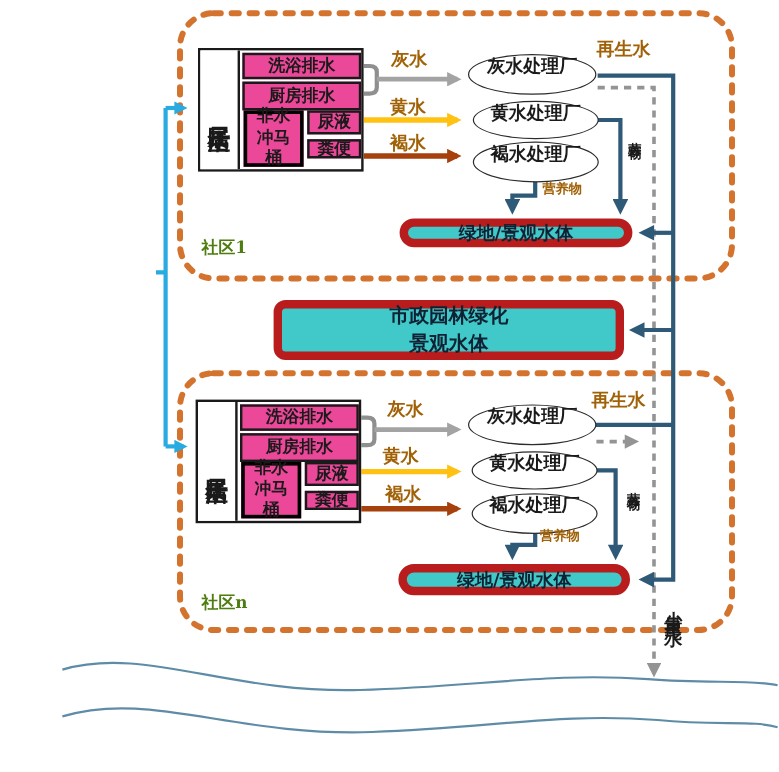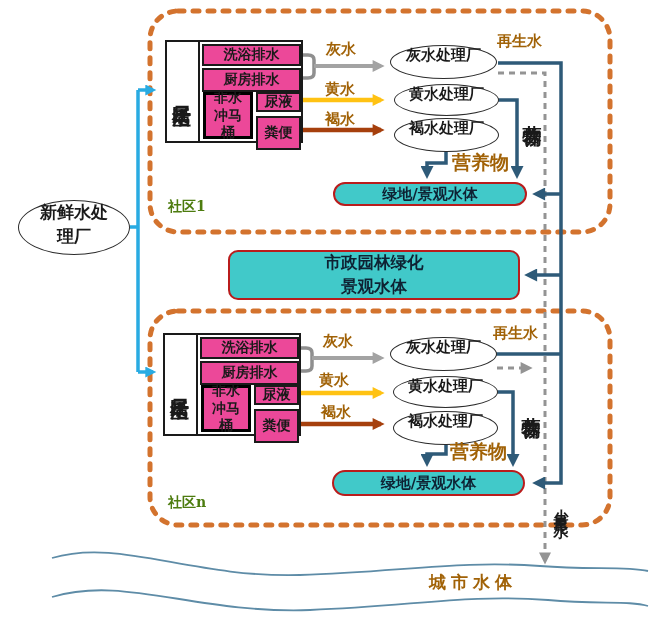--- a/index.html
+++ b/index.html
@@ -15,36 +15,36 @@
     display:flex;align-items:center;justify-content:center;background:#fff;}
   .vtext{writing-mode:vertical-rl;text-orientation:upright;font-weight:bold;}
   .hh .vcol .vtext{font-size:19px;letter-spacing:1px;}
   .cellbox{position:absolute;background:#ec4899;border:2px solid #1a1a1a;box-sizing:border-box;
     display:flex;align-items:center;justify-content:center;font-weight:bold;font-size:14px;white-space:nowrap;}
   .cell-bath{left:35px;top:2px;width:99px;height:22px;}
   .cell-kitchen{left:35px;top:26px;width:99px;height:24px;text-align:center;}
   .cell-toilet{left:36px;top:50px;width:50px;height:47px;border-width:3px;border-color:#000;
     font-size:14px;line-height:1.25;text-align:center;white-space:normal;padding:0 3px;}
   .cell-urine{left:89px;top:50px;width:45px;height:20px;font-family:Liberation Mono, monospace;}
-  .cell-feces{left:89px;top:74px;width:45px;height:34px;}
+  .cell-feces{left:89px;top:74px;width:45px;height:16px;}
   
   .ell{position:absolute;background:#fff;border:1.6px solid #2b2b2b;border-radius:50%;box-sizing:border-box;
     display:flex;justify-content:center;font-weight:bold;font-size:15px;white-space:nowrap;}
   .ell-fresh{left:18px;top:200px;width:112px;height:55px;font-size:17px;line-height:1.4;
     text-align:center;white-space:normal;padding:0 21px;}
   
-  .teal{position:absolute;background:#41C9C9;border:2px solid #b91c1c;box-sizing:border-box;
+  .teal{position:absolute;background:#41C9C9;border:7px solid #b91c1c;box-sizing:border-box;
     display:flex;flex-direction:column;align-items:center;justify-content:center;
     font-weight:bold;color:#0E2233;white-space:nowrap;}
   .teal-green1{left:333px;top:182px;width:194px;height:24px;border-radius:12px;font-size:15px;}
   .teal-mun{left:228px;top:250px;width:292px;height:50px;border-radius:10px;font-size:16.5px;line-height:1.45;}
   .teal-greenN{left:332px;top:470px;width:193px;height:26px;border-radius:13px;font-size:15px;}
   
   .lbl{position:absolute;font-weight:bold;font-size:15px;color:#a16207;white-space:nowrap;}
-  .lbl-small{font-size:19px;}
+  .lbl-small{font-size:11px;}
   .lbl-red{color:#4d7c0f;font-size:14px;}
   .vlbl{position:absolute;font-weight:bold;color:#1a1a1a;writing-mode:vertical-rl;text-orientation:upright;}
 </style>
 </head>
 <body>
 
 <div class="canvas">
 
   <svg class="layer" viewBox="0 0 649 643">
     <defs>
@@ -94,23 +94,20 @@
     <path d="M498,63 H561 V483 H536" fill="none" stroke="#2E5A78" stroke-width="3.5" marker-end="url(#m-navy)"></path>
     <path d="M496,354 H560" fill="none" stroke="#2E5A78" stroke-width="3.5"></path>
     <path d="M560,194 H536" fill="none" stroke="#2E5A78" stroke-width="3.5" marker-end="url(#m-navy)"></path>
     <path d="M560,275 H528" fill="none" stroke="#2E5A78" stroke-width="3.5" marker-end="url(#m-navy)"></path>
     <path d="M498,100 H517 V175" fill="none" stroke="#2E5A78" stroke-width="3.5" marker-end="url(#m-navy)"></path>
     <path d="M446,150 V163 H427 V175" fill="none" stroke="#2E5A78" stroke-width="3.5" marker-end="url(#m-navy)"></path>
     <path d="M497,392 H513 V463" fill="none" stroke="#2E5A78" stroke-width="3.5" marker-end="url(#m-navy)"></path>
     <path d="M446,443 V454 H427 V463" fill="none" stroke="#2E5A78" stroke-width="3.5" marker-end="url(#m-navy)"></path>
   </svg>
 
-  <div class="ell ell-fresh">
-    <span>新鲜水处理厂</span>
-  </div>
 
   <div class="lbl lbl-red abs" style="left:168px;top:198px;">社区1</div>
 
   <div class="hh" style="left:165px;top:40px;">
     <div class="vcol">
       <span class="vtext">居民生活</span>
     </div>
     <div class="cellbox cell-bath">洗浴排水</div>
     <div class="cellbox cell-kitchen">厨房排水</div>
     <div class="cellbox cell-toilet">非水冲马桶</div>
@@ -174,15 +171,14 @@
 
   <div class="lbl" style="left:493px;top:324px;">再生水</div>
   <div class="vlbl lbl-small" style="left:519px;top:401px;letter-spacing:2px;">营养物</div>
   <div class="lbl lbl-small" style="left:450px;top:439px;">营养物</div>
 
   <div class="teal teal-greenN">
     <span>绿地/景观水体</span>
   </div>
 
   <div class="vlbl" style="left:551px;top:497px;font-size:15px;letter-spacing:5px;">少量尾水</div>
-  <div class="lbl" style="left:429px;top:571px;font-size:17px;letter-spacing:5px;font-weight:bold;">城市水体</div>
 
 </div>
 
 </body></html>

